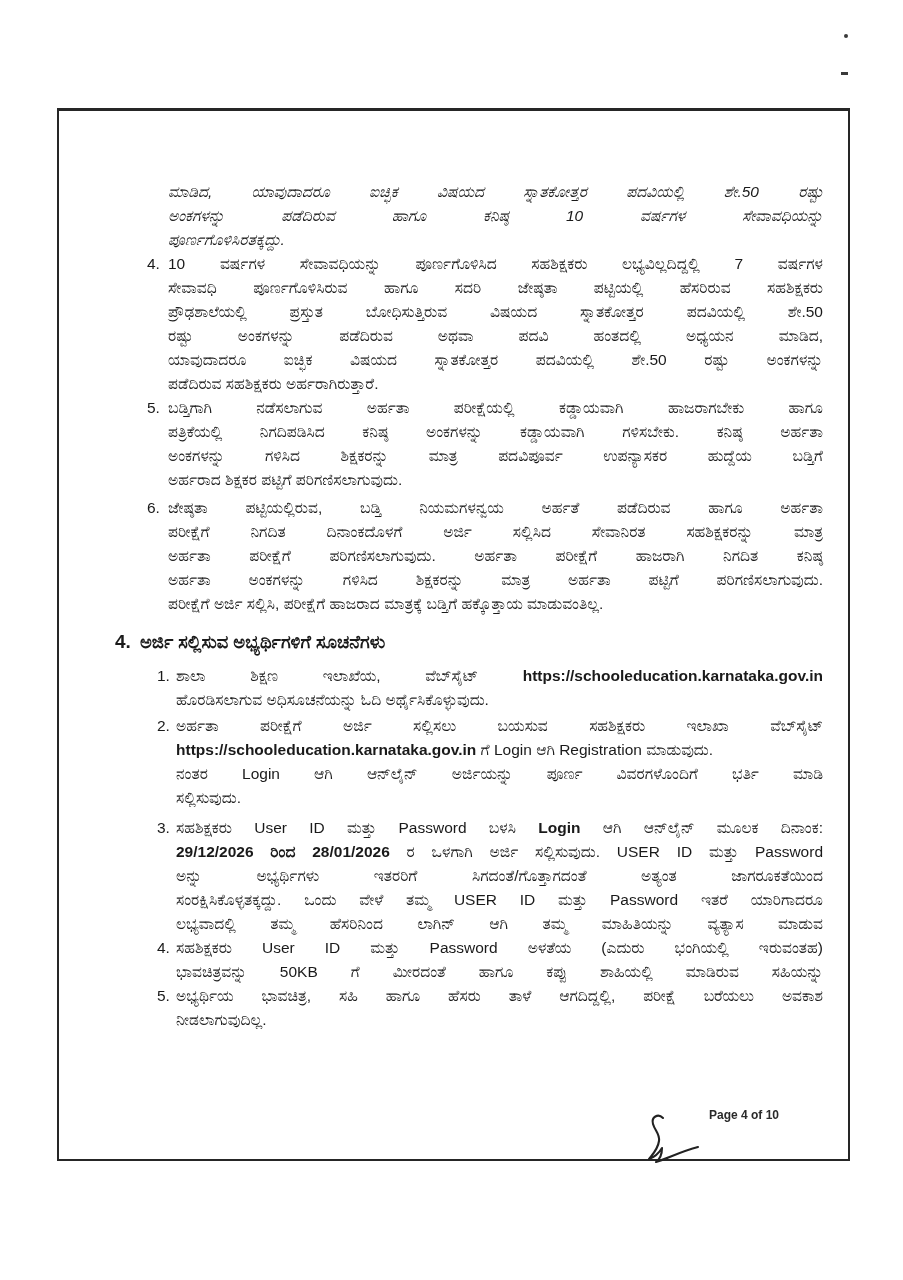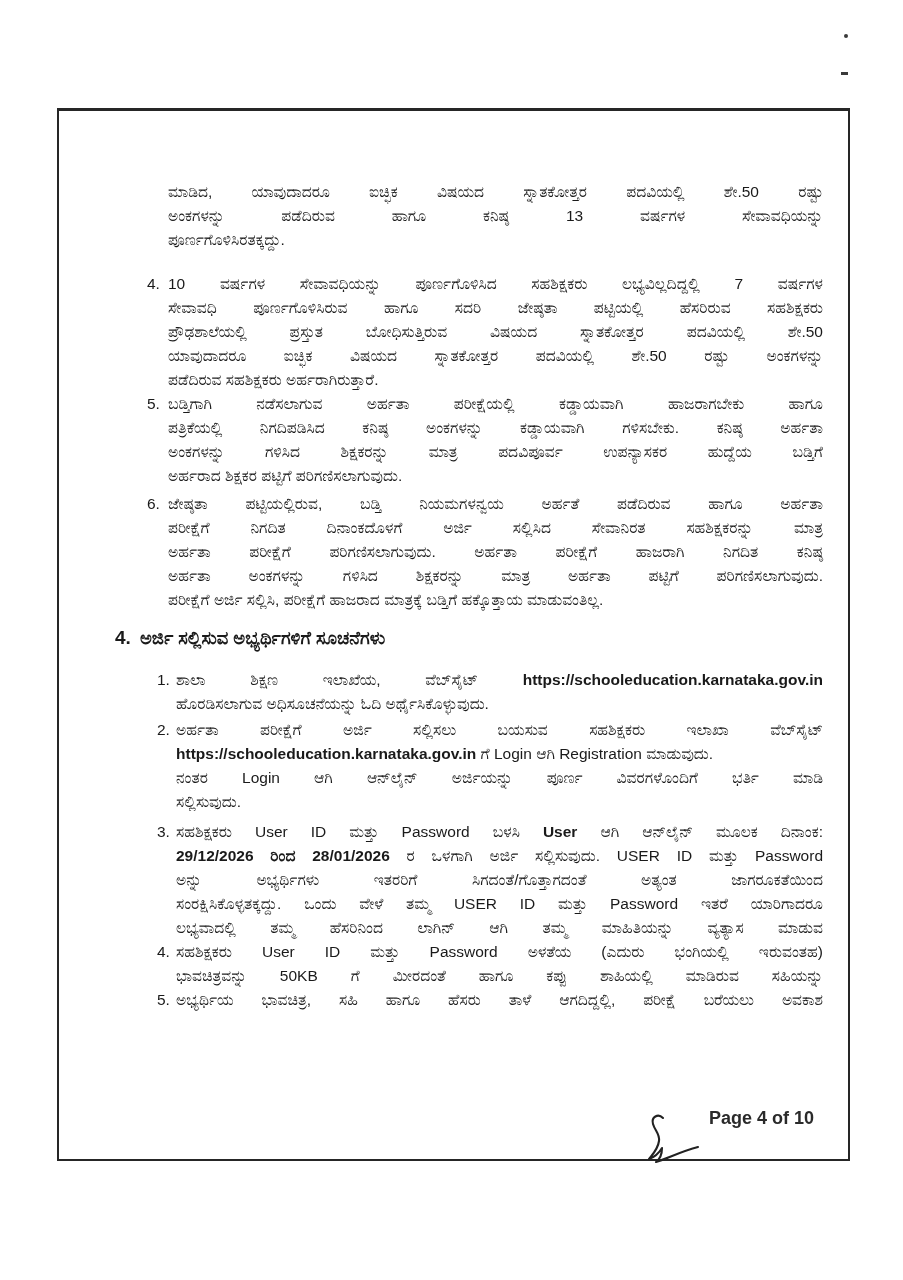--- a/index.html
+++ b/index.html
@@ -9,38 +9,38 @@
   }
   .page-frame{
     position:absolute;left:57px;top:108px;width:793px;height:1053px;
     border:2px solid #262626;border-top-width:3px;box-sizing:border-box;background:#fff;
   }
   .doc-content{
     position:absolute;left:115px;top:180px;width:708px;
     font-size:15.5px;line-height:24px;color:#1a1a1a;
   }
   .blk{margin:0;}
-  .doc-content > div:nth-child(1){margin-bottom:20px;}
+  .doc-content > div:nth-child(1){margin-bottom:0;font-style:italic;}
   .doc-content > div:nth-child(3){margin-bottom:4px;}
   .doc-content > div:nth-child(6){margin-bottom:2px;}
   .doc-content > div:nth-child(7){margin-bottom:6px;}
   .item{display:flex;align-items:flex-start;}
   .item.outer{padding-left:32px;}
   .item.outer > .num{flex:0 0 21px;}
   .item.inner{padding-left:42px;}
   .item.inner > .num{flex:0 0 19px;}
   .cont{padding-left:53px;}
   .lines{flex:1 1 auto;min-width:0;}
   .line{text-align:justify;text-align-last:justify;}
   .line.no-stretch{text-align-last:left;}
   .b{font-weight:bold;}
-  .heading{font-weight:bold;font-size:18px;line-height:28px;margin:12px 0 16px 0;}
+  .heading{font-weight:bold;font-size:18px;line-height:28px;margin:12px 0 8px 0;}
   .heading .num{display:inline-block;width:25px;font-size:19px;}
   .footer-label{
-    position:absolute;left:709px;top:1108px;font-size:18px;font-weight:bold;color:#2a2a2a;
+    position:absolute;left:709px;top:1108px;font-size:12px;font-weight:bold;color:#2a2a2a;
   }
   .signature{position:absolute;left:636px;top:1110px;width:82px;height:60px;}
   .speck{position:absolute;background:#3a3a3a;}
   .speck.dot{border-radius:50%;}
   .sp1{left:844px;top:34px;width:4px;height:4px;}
   .sp2{left:841px;top:72px;width:7px;height:3px;}
   .sp3{left:797px;top:168px;width:3px;height:3px;}
 </style>
 </head>
 <body>
@@ -50,30 +50,31 @@
   <span class="speck dot sp1"></span>
   <span class="speck sp2"></span>
   <span class="speck dot sp3"></span>
 
   <div class="page-frame"></div>
 
   <div class="doc-content" id="doc-content">
       <div class="blk cont">
         <div>
           <div class="line"><span>ಮಾಡಿದ, ಯಾವುದಾದರೂ ಐಚ್ಛಿಕ ವಿಷಯದ ಸ್ನಾತಕೋತ್ತರ ಪದವಿಯಲ್ಲಿ ಶೇ.50 ರಷ್ಟು</span></div>
-          <div class="line"><span>ಅಂಕಗಳನ್ನು ಪಡೆದಿರುವ ಹಾಗೂ ಕನಿಷ್ಠ 13 ವರ್ಷಗಳ ಸೇವಾವಧಿಯನ್ನು</span></div>
+          <div class="line"><span>ಅಂಕಗಳನ್ನು ಪಡೆದಿರುವ ಹಾಗೂ ಕನಿಷ್ಠ 10 ವರ್ಷಗಳ ಸೇವಾವಧಿಯನ್ನು</span></div>
           <div class="line no-stretch"><span>ಪೂರ್ಣಗೊಳಿಸಿರತಕ್ಕದ್ದು.</span></div>
         </div>
       </div>
       <div class="blk item outer">
         <span class="num">4.</span>
         <div class="lines">
           <div class="line"><span>10 ವರ್ಷಗಳ ಸೇವಾವಧಿಯನ್ನು ಪೂರ್ಣಗೊಳಿಸಿದ ಸಹಶಿಕ್ಷಕರು ಲಭ್ಯವಿಲ್ಲದಿದ್ದಲ್ಲಿ 7 ವರ್ಷಗಳ</span></div>
           <div class="line"><span>ಸೇವಾವಧಿ ಪೂರ್ಣಗೊಳಿಸಿರುವ ಹಾಗೂ ಸದರಿ ಜೇಷ್ಠತಾ ಪಟ್ಟಿಯಲ್ಲಿ ಹೆಸರಿರುವ ಸಹಶಿಕ್ಷಕರು</span></div>
           <div class="line"><span>ಪ್ರೌಢಶಾಲೆಯಲ್ಲಿ ಪ್ರಸ್ತುತ ಬೋಧಿಸುತ್ತಿರುವ ವಿಷಯದ ಸ್ನಾತಕೋತ್ತರ ಪದವಿಯಲ್ಲಿ ಶೇ.50</span></div>
+          <div class="line"><span>ರಷ್ಟು ಅಂಕಗಳನ್ನು ಪಡೆದಿರುವ ಅಥವಾ ಪದವಿ ಹಂತದಲ್ಲಿ ಅಧ್ಯಯನ ಮಾಡಿದ,</span></div>
           <div class="line"><span>ಯಾವುದಾದರೂ ಐಚ್ಛಿಕ ವಿಷಯದ ಸ್ನಾತಕೋತ್ತರ ಪದವಿಯಲ್ಲಿ ಶೇ.50 ರಷ್ಟು ಅಂಕಗಳನ್ನು</span></div>
           <div class="line no-stretch"><span>ಪಡೆದಿರುವ ಸಹಶಿಕ್ಷಕರು ಅರ್ಹರಾಗಿರುತ್ತಾರೆ.</span></div>
         </div>
       </div>
       <div class="blk item outer">
         <span class="num">5.</span>
         <div class="lines">
           <div class="line"><span>ಬಡ್ತಿಗಾಗಿ ನಡೆಸಲಾಗುವ ಅರ್ಹತಾ ಪರೀಕ್ಷೆಯಲ್ಲಿ ಕಡ್ಡಾಯವಾಗಿ ಹಾಜರಾಗಬೇಕು ಹಾಗೂ</span></div>
           <div class="line"><span>ಪತ್ರಿಕೆಯಲ್ಲಿ ನಿಗದಿಪಡಿಸಿದ ಕನಿಷ್ಠ ಅಂಕಗಳನ್ನು ಕಡ್ಡಾಯವಾಗಿ ಗಳಿಸಬೇಕು. ಕನಿಷ್ಠ ಅರ್ಹತಾ</span></div>
           <div class="line"><span>ಅಂಕಗಳನ್ನು ಗಳಿಸಿದ ಶಿಕ್ಷಕರನ್ನು ಮಾತ್ರ ಪದವಿಪೂರ್ವ ಉಪನ್ಯಾಸಕರ ಹುದ್ದೆಯ ಬಡ್ತಿಗೆ</span></div>
@@ -103,38 +104,39 @@
         <div class="lines">
           <div class="line"><span>ಅರ್ಹತಾ ಪರೀಕ್ಷೆಗೆ ಅರ್ಜಿ ಸಲ್ಲಿಸಲು ಬಯಸುವ ಸಹಶಿಕ್ಷಕರು ಇಲಾಖಾ ವೆಬ್‌ಸೈಟ್</span></div>
           <div class="line no-stretch"><span class="b">https://schooleducation.karnataka.gov.in</span><span> ಗೆ Login ಆಗಿ Registration ಮಾಡುವುದು.</span></div>
           <div class="line"><span>ನಂತರ Login ಆಗಿ ಆನ್‌ಲೈನ್ ಅರ್ಜಿಯನ್ನು ಪೂರ್ಣ ವಿವರಗಳೊಂದಿಗೆ ಭರ್ತಿ ಮಾಡಿ</span></div>
           <div class="line no-stretch"><span>ಸಲ್ಲಿಸುವುದು.</span></div>
         </div>
       </div>
       <div class="blk item inner">
         <span class="num">3.</span>
         <div class="lines">
-          <div class="line"><span>ಸಹಶಿಕ್ಷಕರು User ID ಮತ್ತು Password ಬಳಸಿ </span><span class="b">User</span><span> ಆಗಿ ಆನ್‌ಲೈನ್ ಮೂಲಕ ದಿನಾಂಕ:</span></div>
+          <div class="line"><span>ಸಹಶಿಕ್ಷಕರು User ID ಮತ್ತು Password ಬಳಸಿ </span><span class="b">Login</span><span> ಆಗಿ ಆನ್‌ಲೈನ್ ಮೂಲಕ ದಿನಾಂಕ:</span></div>
           <div class="line"><span class="b">29/12/2026 ರಿಂದ 28/01/2026</span><span> ರ ಒಳಗಾಗಿ ಅರ್ಜಿ ಸಲ್ಲಿಸುವುದು. USER ID ಮತ್ತು Password</span></div>
           <div class="line"><span>ಅನ್ನು ಅಭ್ಯರ್ಥಿಗಳು ಇತರರಿಗೆ ಸಿಗದಂತೆ/ಗೊತ್ತಾಗದಂತೆ ಅತ್ಯಂತ ಜಾಗರೂಕತೆಯಿಂದ</span></div>
           <div class="line"><span>ಸಂರಕ್ಷಿಸಿಕೊಳ್ಳತಕ್ಕದ್ದು. ಒಂದು ವೇಳೆ ತಮ್ಮ USER ID ಮತ್ತು Password ಇತರೆ ಯಾರಿಗಾದರೂ</span></div>
           <div class="line"><span>ಲಭ್ಯವಾದಲ್ಲಿ ತಮ್ಮ ಹೆಸರಿನಿಂದ ಲಾಗಿನ್ ಆಗಿ ತಮ್ಮ ಮಾಹಿತಿಯನ್ನು ವ್ಯತ್ಯಾಸ ಮಾಡುವ</span></div>
         </div>
       </div>
       <div class="blk item inner">
         <span class="num">4.</span>
         <div class="lines">
           <div class="line"><span>ಸಹಶಿಕ್ಷಕರು User ID ಮತ್ತು Password ಅಳತೆಯ (ಎದುರು ಭಂಗಿಯಲ್ಲಿ ಇರುವಂತಹ)</span></div>
           <div class="line"><span>ಭಾವಚಿತ್ರವನ್ನು 50KB ಗೆ ಮೀರದಂತೆ ಹಾಗೂ ಕಪ್ಪು ಶಾಹಿಯಲ್ಲಿ ಮಾಡಿರುವ ಸಹಿಯನ್ನು</span></div>
         </div>
       </div>
       <div class="blk item inner">
         <span class="num">5.</span>
         <div class="lines">
           <div class="line"><span>ಅಭ್ಯರ್ಥಿಯ ಭಾವಚಿತ್ರ, ಸಹಿ ಹಾಗೂ ಹೆಸರು ತಾಳೆ ಆಗದಿದ್ದಲ್ಲಿ, ಪರೀಕ್ಷೆ ಬರೆಯಲು ಅವಕಾಶ</span></div>
+          <div class="line no-stretch"><span>ನೀಡಲಾಗುವುದಿಲ್ಲ.</span></div>
         </div>
       </div>
     </div>
 
   <div class="footer-label">Page 4 of 10</div>
 
   <svg class="signature" viewBox="0 0 82 60" aria-hidden="true">
     <path d="M27,8 C22,3 15,7 17,14 C19,21 24,24 23,31 C22,39 17,44 13,49 C19,47 23,43 26,38 C26,44 24,49 20,52 C30,49 46,41 62,37" fill="none" stroke="#222" stroke-width="2.1" stroke-linecap="round" stroke-linejoin="round"></path>
   </svg>
 

